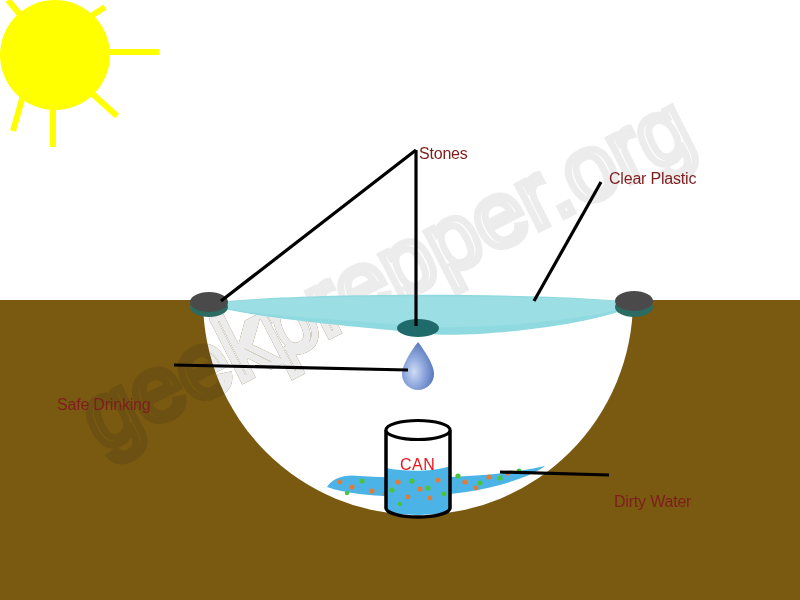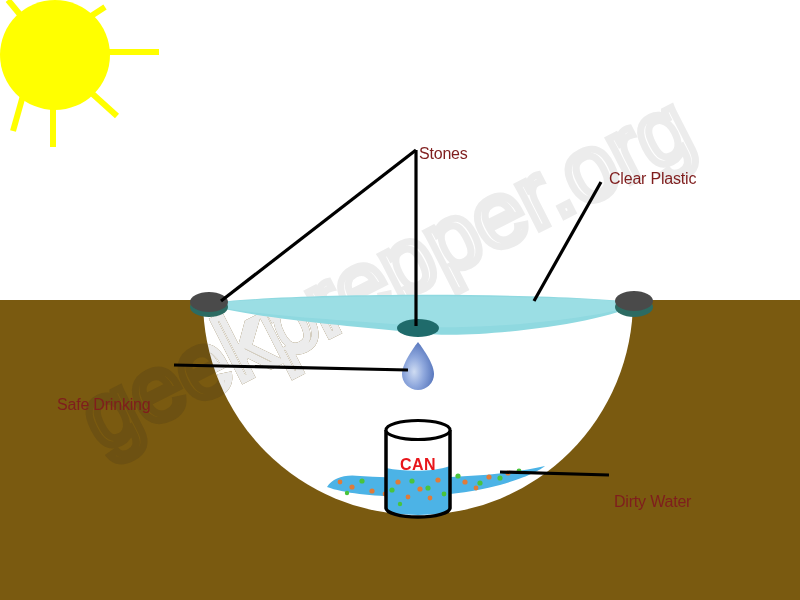--- a/index.html
+++ b/index.html
@@ -31,21 +31,21 @@
     letter-spacing: -0.2px;
   }
   .lbl-stones      { left: 419px; top: 145px; font-size: 16px; }
   .lbl-plastic     { left: 609px; top: 170px; font-size: 16px; }
   .lbl-safe        { left: 57px;  top: 352px; font-size: 16px; line-height: 21px; }
   .lbl-dirty       { left: 614px; top: 466px; font-size: 16px; margin-top: 27px; }
   .lbl-can {
     position: absolute;
     left: 400px; top: 456px;
     font-size: 16px;
-    font-weight: bold;
+    font-weight: normal;
     color: #e8161b;
     letter-spacing: 0.5px;
   }
 </style>
 </head>
 <body>
 
 <div id="stage">
 
   <svg width="800" height="600" viewBox="0 0 800 600">

